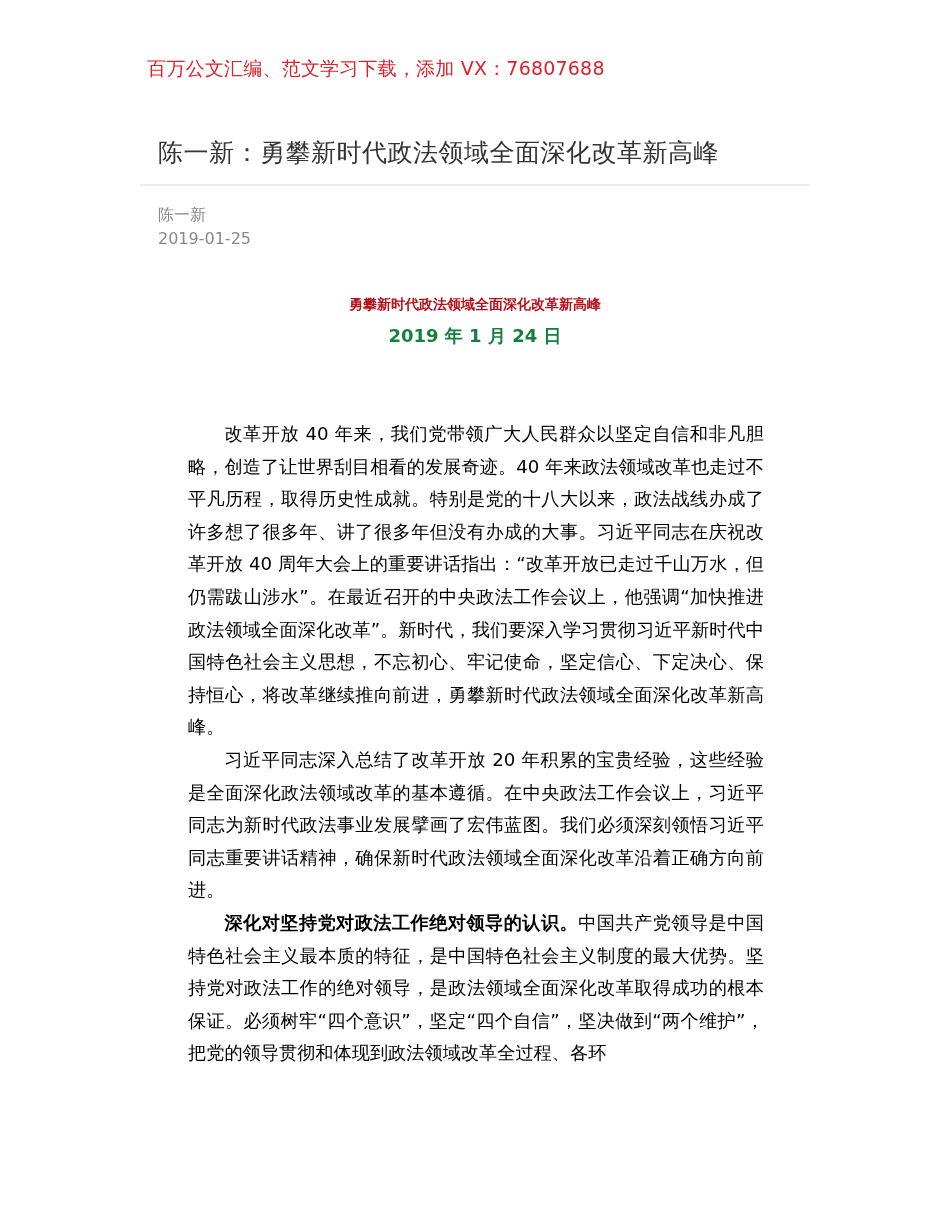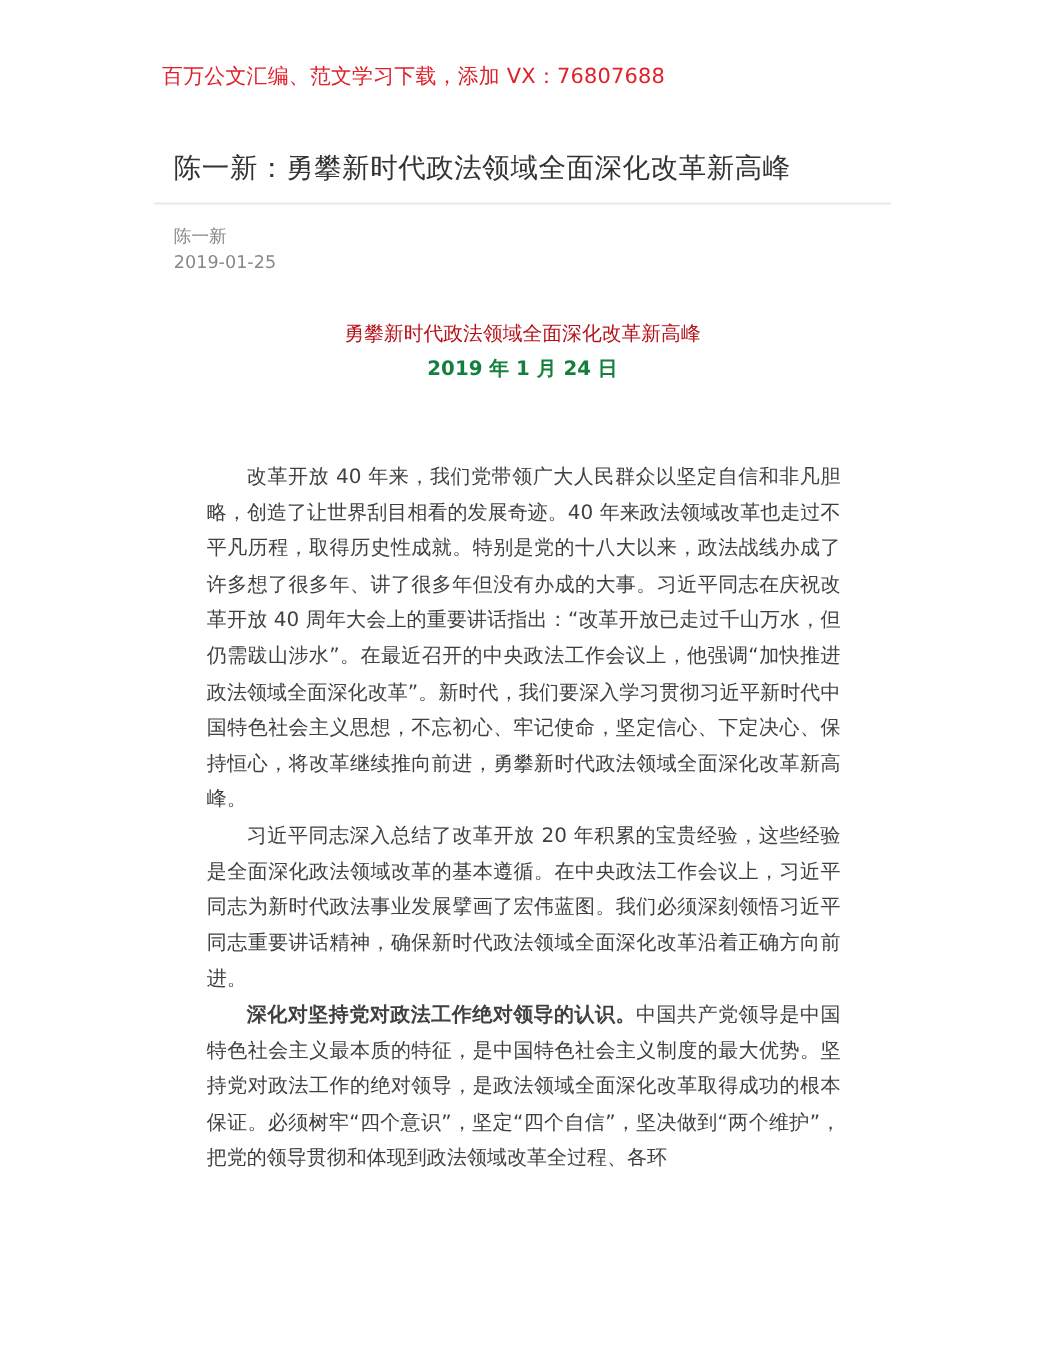--- a/index.html
+++ b/index.html
@@ -53,22 +53,22 @@
     .meta div { white-space: nowrap; }
 
     .article-header {
       position: absolute;
       top: 292px;
       left: 0;
       width: 950px;
       text-align: center;
     }
     .sub-title {
-      font-size: 18px;
-      font-weight: normal;
+      font-size: 14px;
+      font-weight: bold;
       color: #b5121b;
       line-height: 24px;
       height: 24px;
     }
     .sub-date {
       margin-top: 8px;
       font-size: 18px;
       font-weight: bold;
       color: #15803d;
       line-height: 24px;
@@ -81,21 +81,21 @@
       letter-spacing: 0.5px;
     }
 
     .body {
       position: absolute;
       top: 418px;
       left: 188px;
       width: 576px;
       font-size: 18.2px;
       line-height: 32.6px;
-      color: #404040;
+      color: #000000;
       text-align: justify;
     }
     .body p {
       margin: 0;
       text-indent: 2em;
     }
     .body .section-heading {
       font-weight: bold;
     }
     .body b { font-weight: bold; }

